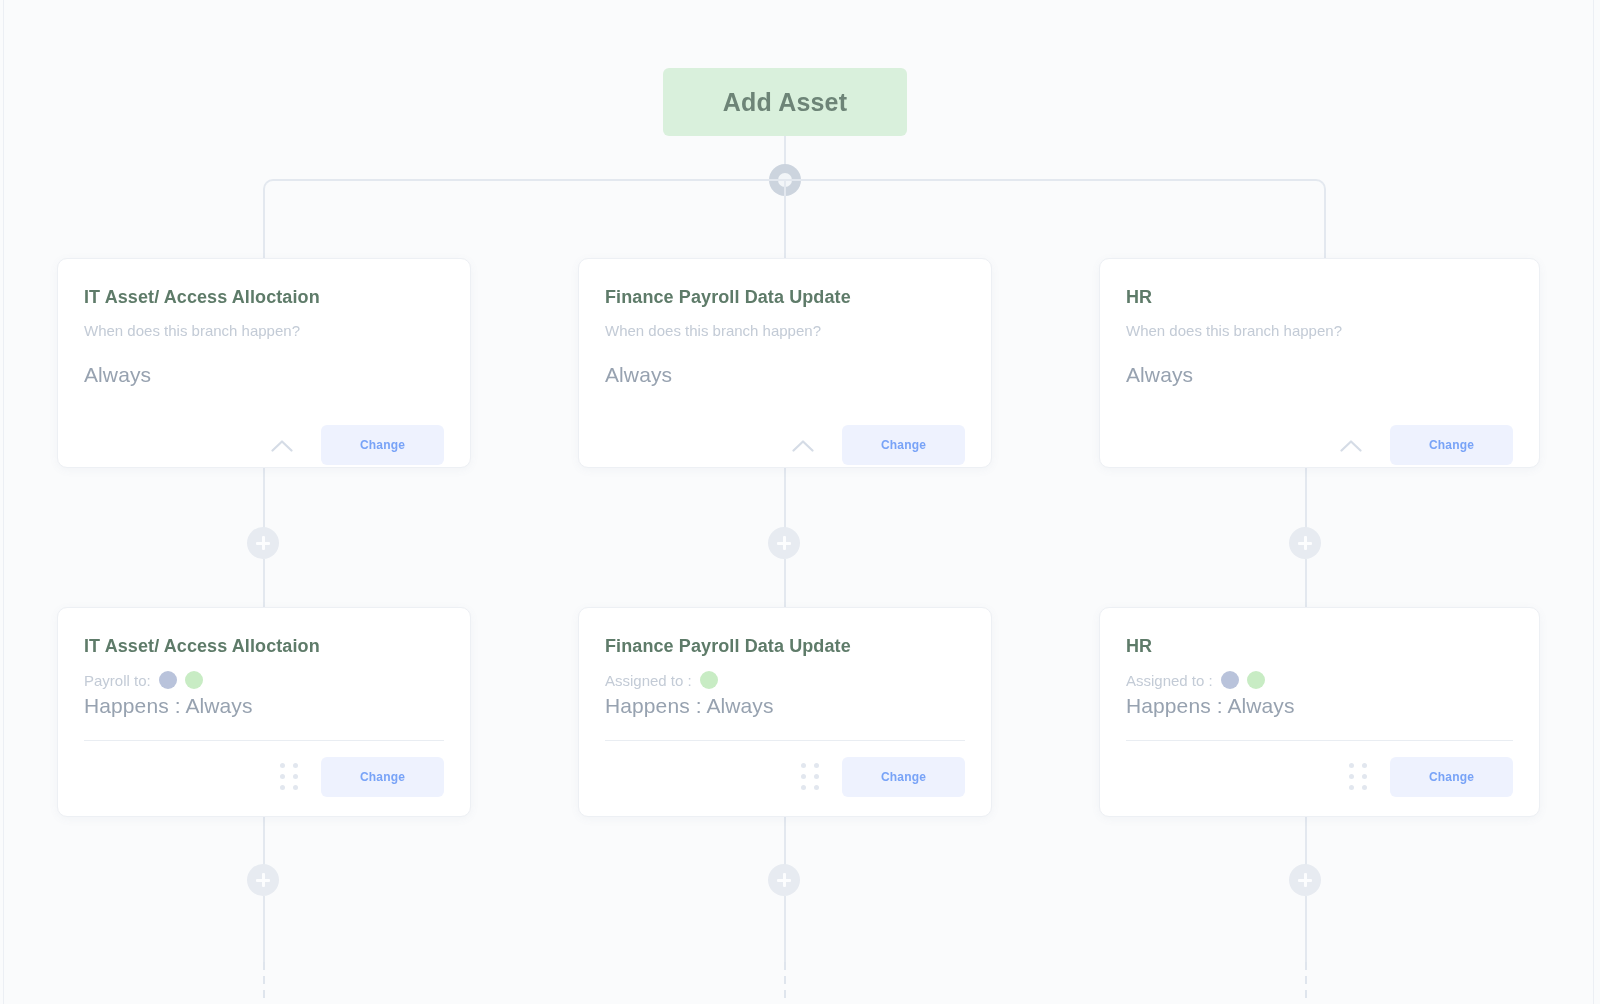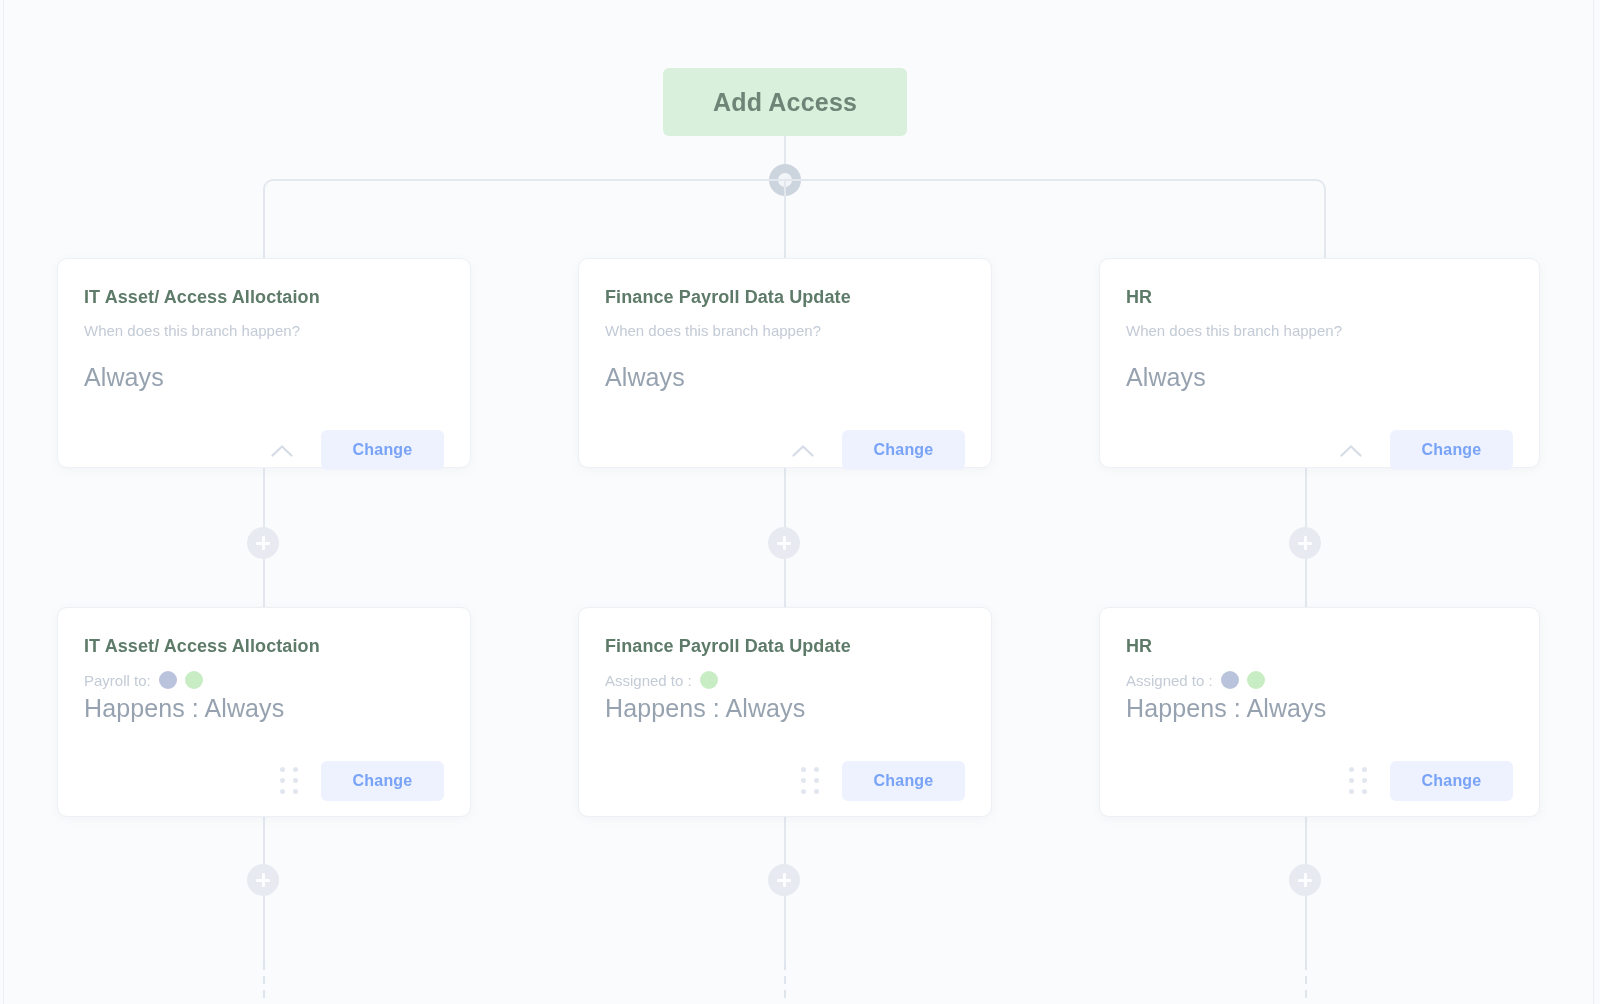--- a/index.html
+++ b/index.html
@@ -101,21 +101,21 @@
     color:#5e7b69;
     letter-spacing:.1px;
     margin-bottom:14px;
   }
   .card-sublabel {
     font-size:15px;
     color:#c3cbd6;
     margin-bottom:24px;
   }
   .card-value {
-    font-size:25px;
+    font-size:21px;
     color:#97a2b0;
     letter-spacing:.1px;
   }
   .assigned-row {
     display:flex; align-items:center; gap:8px;
     margin-bottom:5px;
   }
   .assigned-label {
     font-size:15px; color:#c3cbd6;
   }
@@ -149,34 +149,34 @@
   .drag-handle span {
     width:5px; height:5px; border-radius:50%;
     background:#e2e7ef;
   }
   .change-btn {
     min-width:123px; height:40px;
     background:#eef2fe;
     color:#78a3f7;
     border:none; border-radius:6px;
     font-family:"Liberation Sans", sans-serif;
-    font-size:16px; font-weight:bold;
+    font-size:12px; font-weight:bold;
     cursor:pointer;
     letter-spacing:.2px;
   }
 </style>
 </head>
 <body>
 
 <div id="canvas">
 
   <div class="edge-line edge-left"></div>
   <div class="edge-line edge-right"></div>
 
-  <div class="add-branch">Add Access</div>
+  <div class="add-branch">Add Asset</div>
 
   <div class="conn v-line" style="left:784px; top:136px; height:32px;"></div>
 
   <div class="hub"></div>
 
   <div class="conn h-line" style="left:284px; top:179px; width:1022px;"></div>
   <div class="corner corner-l" style="left:263px; top:179px; width:22px; height:80px;"></div>
   <div class="corner corner-r" style="left:1304px; top:179px; width:22px; height:80px;"></div>
   <div class="conn v-line" style="left:784px; top:179px; height:80px;"></div>
 

